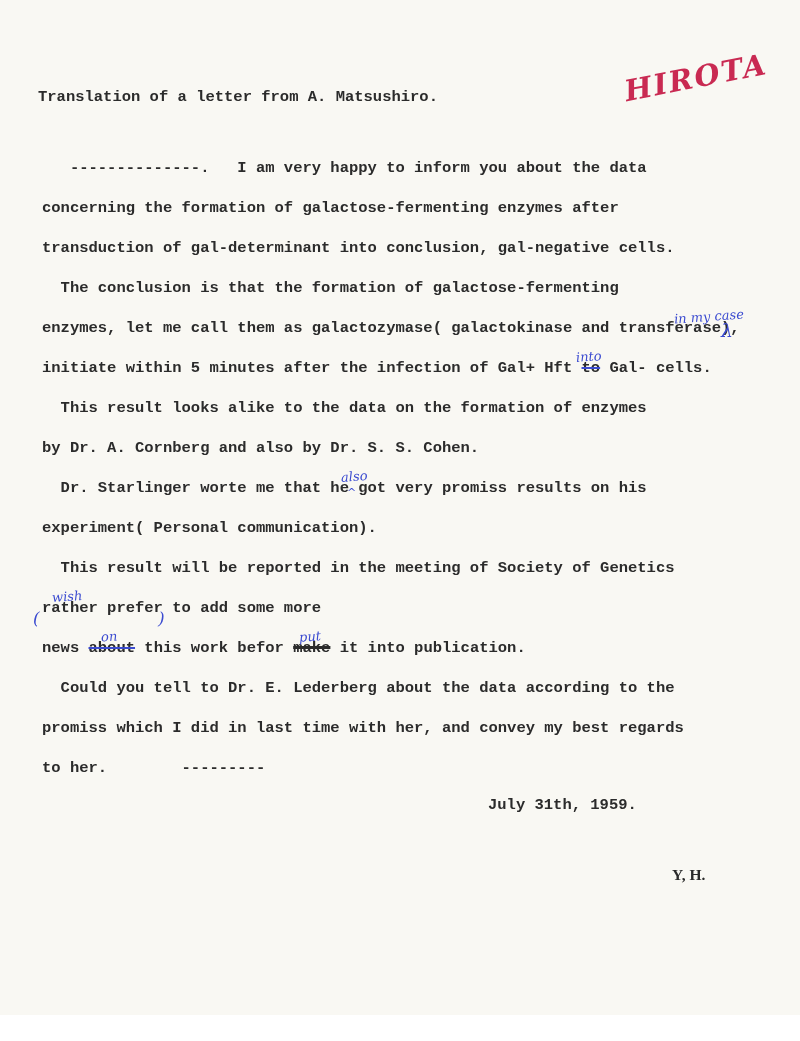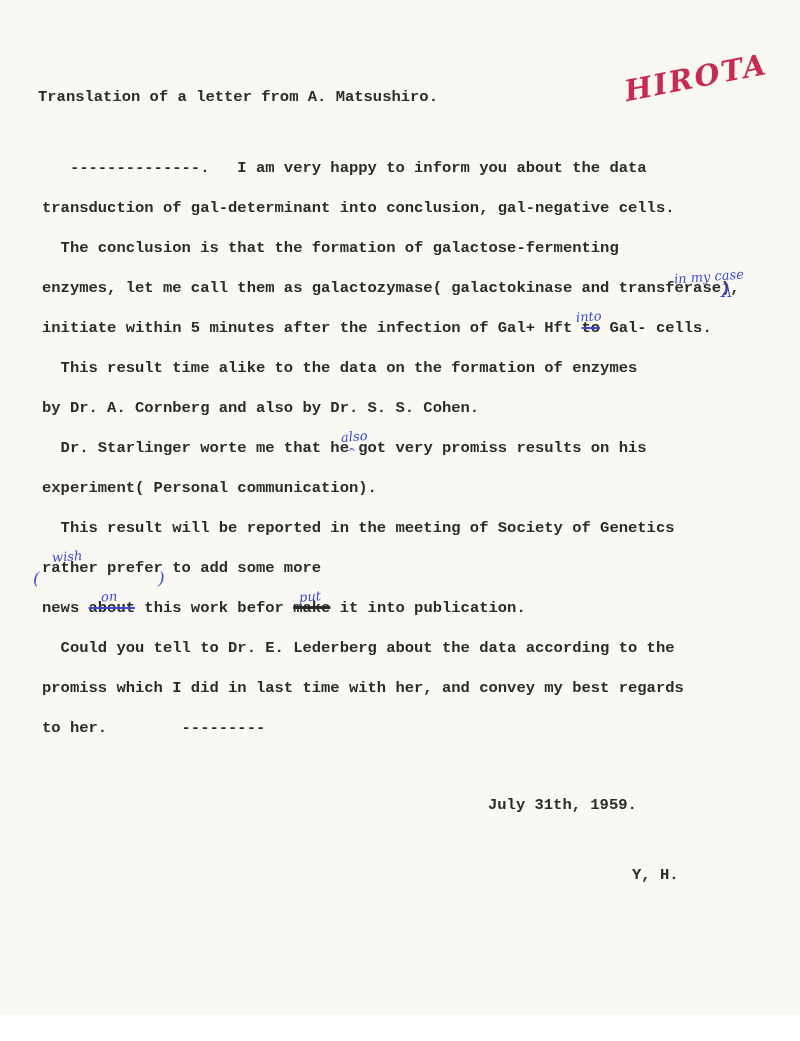--- a/index.html
+++ b/index.html
@@ -98,45 +98,47 @@
     text-decoration-thickness: 2.5px;
   }
   .date-line {
     position: absolute;
     left: 488px;
     top: 796px;
     white-space: pre;
   }
   .sig-line {
     position: absolute;
-    left: 632px;
+    left: 672px;
     top: 866px;
     white-space: pre;
+    font-family: Liberation Serif, serif;
   }
 </style>
 </head>
 <body>
 
 <div class="page">
 
   <div class="typed title-line">Translation of a letter from A. Matsushiro.</div>
 
   <div class="stamp">HIROTA</div>
 
   <div class="body-block typed">
 
     <p class="tline">   --------------.   I am very happy to inform you about the data</p>
+    <p class="tline">concerning the formation of galactose-fermenting enzymes after</p>
     <p class="tline">transduction of gal-determinant into conclusion, gal-negative cells.</p>
     <p class="tline">  The conclusion is that the formation of galactose-fermenting</p>
 
     <p class="tline"><span>enzymes, let me call them as galactozymase( galactokinase and transferase</span><span class="rel"><span class="hw above right-align">in my case</span><span class="hw lambda-mark">λ</span><span>),</span></span></p>
 
     <p class="tline"><span>initiate within 5 minutes after the infection of Gal+ Hft </span><span class="rel"><span class="hw above" style="left:-6px">into</span><span class="strike-blue">to</span></span><span> Gal- cells.</span></p>
 
-    <p class="tline">  This result time alike to the data on the formation of enzymes</p>
+    <p class="tline">  This result looks alike to the data on the formation of enzymes</p>
     <p class="tline">by Dr. A. Cornberg and also by Dr. S. S. Cohen.</p>
 
     <p class="tline"><span>  Dr. Starlinger worte me that he</span><span class="rel"><span class="hw above" style="left:-8px">also</span><span class="hw caret-below">^</span><span> </span></span><span>got very promiss results on his</span></p>
 
     <p class="tline">experiment( Personal communication).</p>
     <p class="tline">  This result will be reported in the meeting of Society of Genetics</p>
 
     <p class="tline"><span class="relz"><span class="hw hw-paren" style="left:-9px">(</span></span><span class="rel"><span class="hw above" style="left:10px">wish</span><span>rather</span></span><span> prefer</span><span class="relz"><span class="hw hw-paren" style="left:-5px">)</span></span><span> to add some more</span></p>
 
     <p class="tline"><span>news </span><span class="rel"><span class="hw above" style="left:12px">on</span><span class="strike-blue">about</span></span><span> this work befor </span><span class="rel"><span class="hw above" style="left:6px">put</span><span class="strike-ink">make</span></span><span> it into publication.</span></p>

